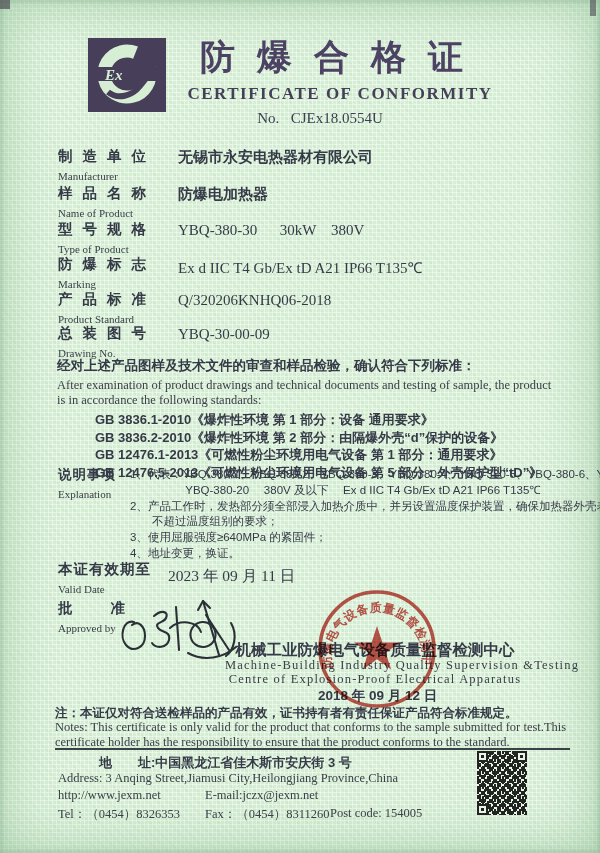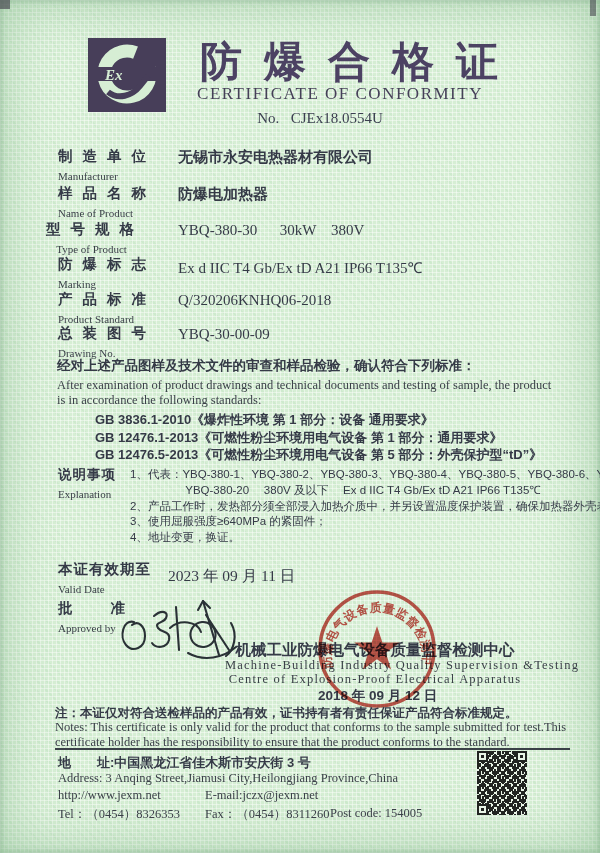--- a/index.html
+++ b/index.html
@@ -7,22 +7,22 @@
     position:relative;width:600px;height:853px;overflow:hidden;
     background-color:#d6eed4;
     background-image:
       repeating-linear-gradient(0deg, rgba(255,255,255,.45) 0 1px, transparent 1px 4px),
       repeating-linear-gradient(90deg, rgba(255,255,255,.45) 0 1px, transparent 1px 4px),
       repeating-linear-gradient(45deg, rgba(150,205,160,.12) 0 2px, transparent 2px 7px);
     box-shadow: inset 0 0 55px rgba(120,175,130,.55), inset 0 0 6px rgba(90,140,100,.5);
     font-family:"Liberation Sans",sans-serif;
   }
   .abs{position:absolute;}
-  .title-cn{font-size:42px;font-weight:bold;color:#4c4263;letter-spacing:22px;white-space:nowrap;font-family:Liberation Serif, serif;}
-  .title-en{font-size:17px;color:#454058;letter-spacing:1.5px;font-family:"Liberation Serif",serif;white-space:nowrap;}
+  .title-cn{font-size:35px;font-weight:bold;color:#4c4263;letter-spacing:22px;white-space:nowrap;font-family:Liberation Serif, serif;}
+  .title-en{font-size:17px;color:#454058;letter-spacing:1.5px;font-family:"Liberation Serif",serif;white-space:nowrap;font-weight:bold;}
   .cert-no{font-size:15px;color:#3b3f50;font-family:"Liberation Serif",serif;}
   .lbl-cn{font-size:14.5px;font-weight:bold;letter-spacing:3px;color:#353a47;white-space:nowrap;}
   .lbl-en{font-size:11px;color:#3a4048;font-family:"Liberation Serif",serif;margin-top:4px;white-space:nowrap;}
   .val{font-size:15px;color:#353a47;font-family:"Liberation Serif",serif;white-space:nowrap;}
   .val-cn{font-size:15px;font-weight:bold;color:#353a47;font-family:"Liberation Sans",sans-serif;white-space:nowrap;}
   .val-sub{font-size:11.5px;color:#3a4048;margin-top:3px;font-weight:normal;}
   .std-intro{font-size:13.5px;font-weight:bold;color:#353a47;white-space:nowrap;}
   .std-en{font-size:12.5px;color:#3a4048;font-family:"Liberation Serif",serif;line-height:14.5px;white-space:nowrap;}
   .std-item{font-size:13px;font-weight:bold;color:#353a47;line-height:17.5px;padding-left:38px;white-space:nowrap;}
   .exp-line{font-size:11.5px;color:#353a47;line-height:15.8px;white-space:nowrap;}
@@ -80,21 +80,21 @@
   <div class="abs val-cn" style="left:178px;top:148px;">
     <div>无锡市永安电热器材有限公司</div>
   </div>
 
   <div class="abs" style="left:58px;top:184px;">
     <div class="lbl-cn">样 品 名 称</div>
     <div class="lbl-en">Name of Product</div>
   </div>
   <div class="abs val-cn" style="left:178px;top:185px;">防爆电加热器</div>
 
-  <div class="abs" style="left:46px;top:220px;text-align:center;">
+  <div class="abs" style="left:58px;top:220px;">
     <div class="lbl-cn">型 号 规 格</div>
     <div class="lbl-en">Type of Product</div>
   </div>
   <div class="abs val" style="left:178px;top:222px;white-space:pre;">YBQ-380-30      30kW    380V</div>
 
   <div class="abs" style="left:58px;top:255px;">
     <div class="lbl-cn">防 爆 标 志</div>
     <div class="lbl-en">Marking</div>
   </div>
   <div class="abs val" style="left:178px;top:257px;">Ex d IIC T4 Gb/Ex tD A21 IP66 T135℃</div>
@@ -109,32 +109,34 @@
     <div class="lbl-cn">总 装 图 号</div>
     <div class="lbl-en">Drawing No.</div>
   </div>
   <div class="abs val" style="left:178px;top:326px;">YBQ-30-00-09</div>
 
   <div class="abs" style="left:57px;top:357px;width:520px;">
     <div class="std-intro">经对上述产品图样及技术文件的审查和样品检验，确认符合下列标准：</div>
     <div class="std-en" style="margin-top:3px;">After examination of product drawings and technical documents and testing of sample, the product</div>
     <div class="std-en">is in accordance the following standards:</div>
     <div class="std-item" style="margin-top:4px;">GB 3836.1-2010《爆炸性环境 第 1 部分：设备 通用要求》</div>
+    <div class="std-item">GB 3836.2-2010《爆炸性环境 第 2 部分：由隔爆外壳“d”保护的设备》</div>
     <div class="std-item">GB 12476.1-2013《可燃性粉尘环境用电气设备 第 1 部分：通用要求》</div>
     <div class="std-item">GB 12476.5-2013《可燃性粉尘环境用电气设备 第 5 部分：外壳保护型“tD”》</div>
   </div>
 
   <div class="abs" style="left:58px;top:466px;">
     <div class="lbl-cn" style="letter-spacing:1px;font-size:13.5px;">说明事项</div>
     <div class="lbl-en" style="font-size:11px;">Explanation</div>
   </div>
   <div class="abs" style="left:130px;top:467px;width:450px;">
     <div class="exp-line">1、代表：YBQ-380-1、YBQ-380-2、YBQ-380-3、YBQ-380-4、YBQ-380-5、YBQ-380-6、YBQ-380-10、</div>
     <div class="exp-line ind1">YBQ-380-20　 380V 及以下　 Ex d IIC T4 Gb/Ex tD A21 IP66 T135℃</div>
     <div class="exp-line">2、产品工作时，发热部分须全部浸入加热介质中，并另设置温度保护装置，确保加热器外壳表面温度</div>
+    <div class="exp-line ind2">不超过温度组别的要求；</div>
     <div class="exp-line">3、使用屈服强度≥640MPa 的紧固件；</div>
     <div class="exp-line">4、地址变更，换证。</div>
   </div>
 
   <div class="abs" style="left:58px;top:560px;">
     <div class="lbl-cn" style="letter-spacing:1px;">本证有效期至</div>
     <div class="lbl-en">Valid Date</div>
   </div>
   <div class="abs val" style="left:168px;top:566px;font-size:15.5px;">2023 年 09 月 11 日</div>
 
@@ -175,21 +177,21 @@
       </text>
     </svg>
   </div>
 
   <div class="abs note-cn" style="left:55px;top:705px;">注：本证仅对符合送检样品的产品有效，证书持有者有责任保证产品符合标准规定。</div>
   <div class="abs note-en" style="left:55px;top:720px;">Notes: This certificate is only valid for the product that conforms to the sample submitted for test.This</div>
   <div class="abs note-en" style="left:55px;top:735px;">certificate holder has the responsibility to ensure that the product conforms to the standard.</div>
 
   <div class="abs divider" style="left:55px;top:748px;width:515px;"></div>
 
-  <div class="abs foot-cn" style="left:58px;top:754px;">地　　址:中国黑龙江省佳木斯市安庆街 3 号</div>
+  <div class="abs foot-cn" style="left:58px;top:754px;padding-left:41px;">地　　址:中国黑龙江省佳木斯市安庆街 3 号</div>
   <div class="abs foot-en" style="left:58px;top:771px;">Address: 3 Anqing Street,Jiamusi City,Heilongjiang Province,China</div>
   <div class="abs foot-en" style="left:58px;top:788px;">http://www.jexm.net</div>
   <div class="abs foot-en" style="left:205px;top:788px;">E-mail:jczx@jexm.net</div>
   <div class="abs foot-en" style="left:58px;top:806px;">Tel：（0454）8326353</div>
   <div class="abs foot-en" style="left:205px;top:806px;">Fax：（0454）8311260</div>
   <div class="abs foot-en" style="left:330px;top:806px;">Post code: 154005</div>
 
   <div class="abs qr" style="left:477px;top:751px;width:50px;height:64px;">
     <div class="finder" style="left:0;top:0;"></div>
     <div class="finder" style="right:0;top:0;"></div>

